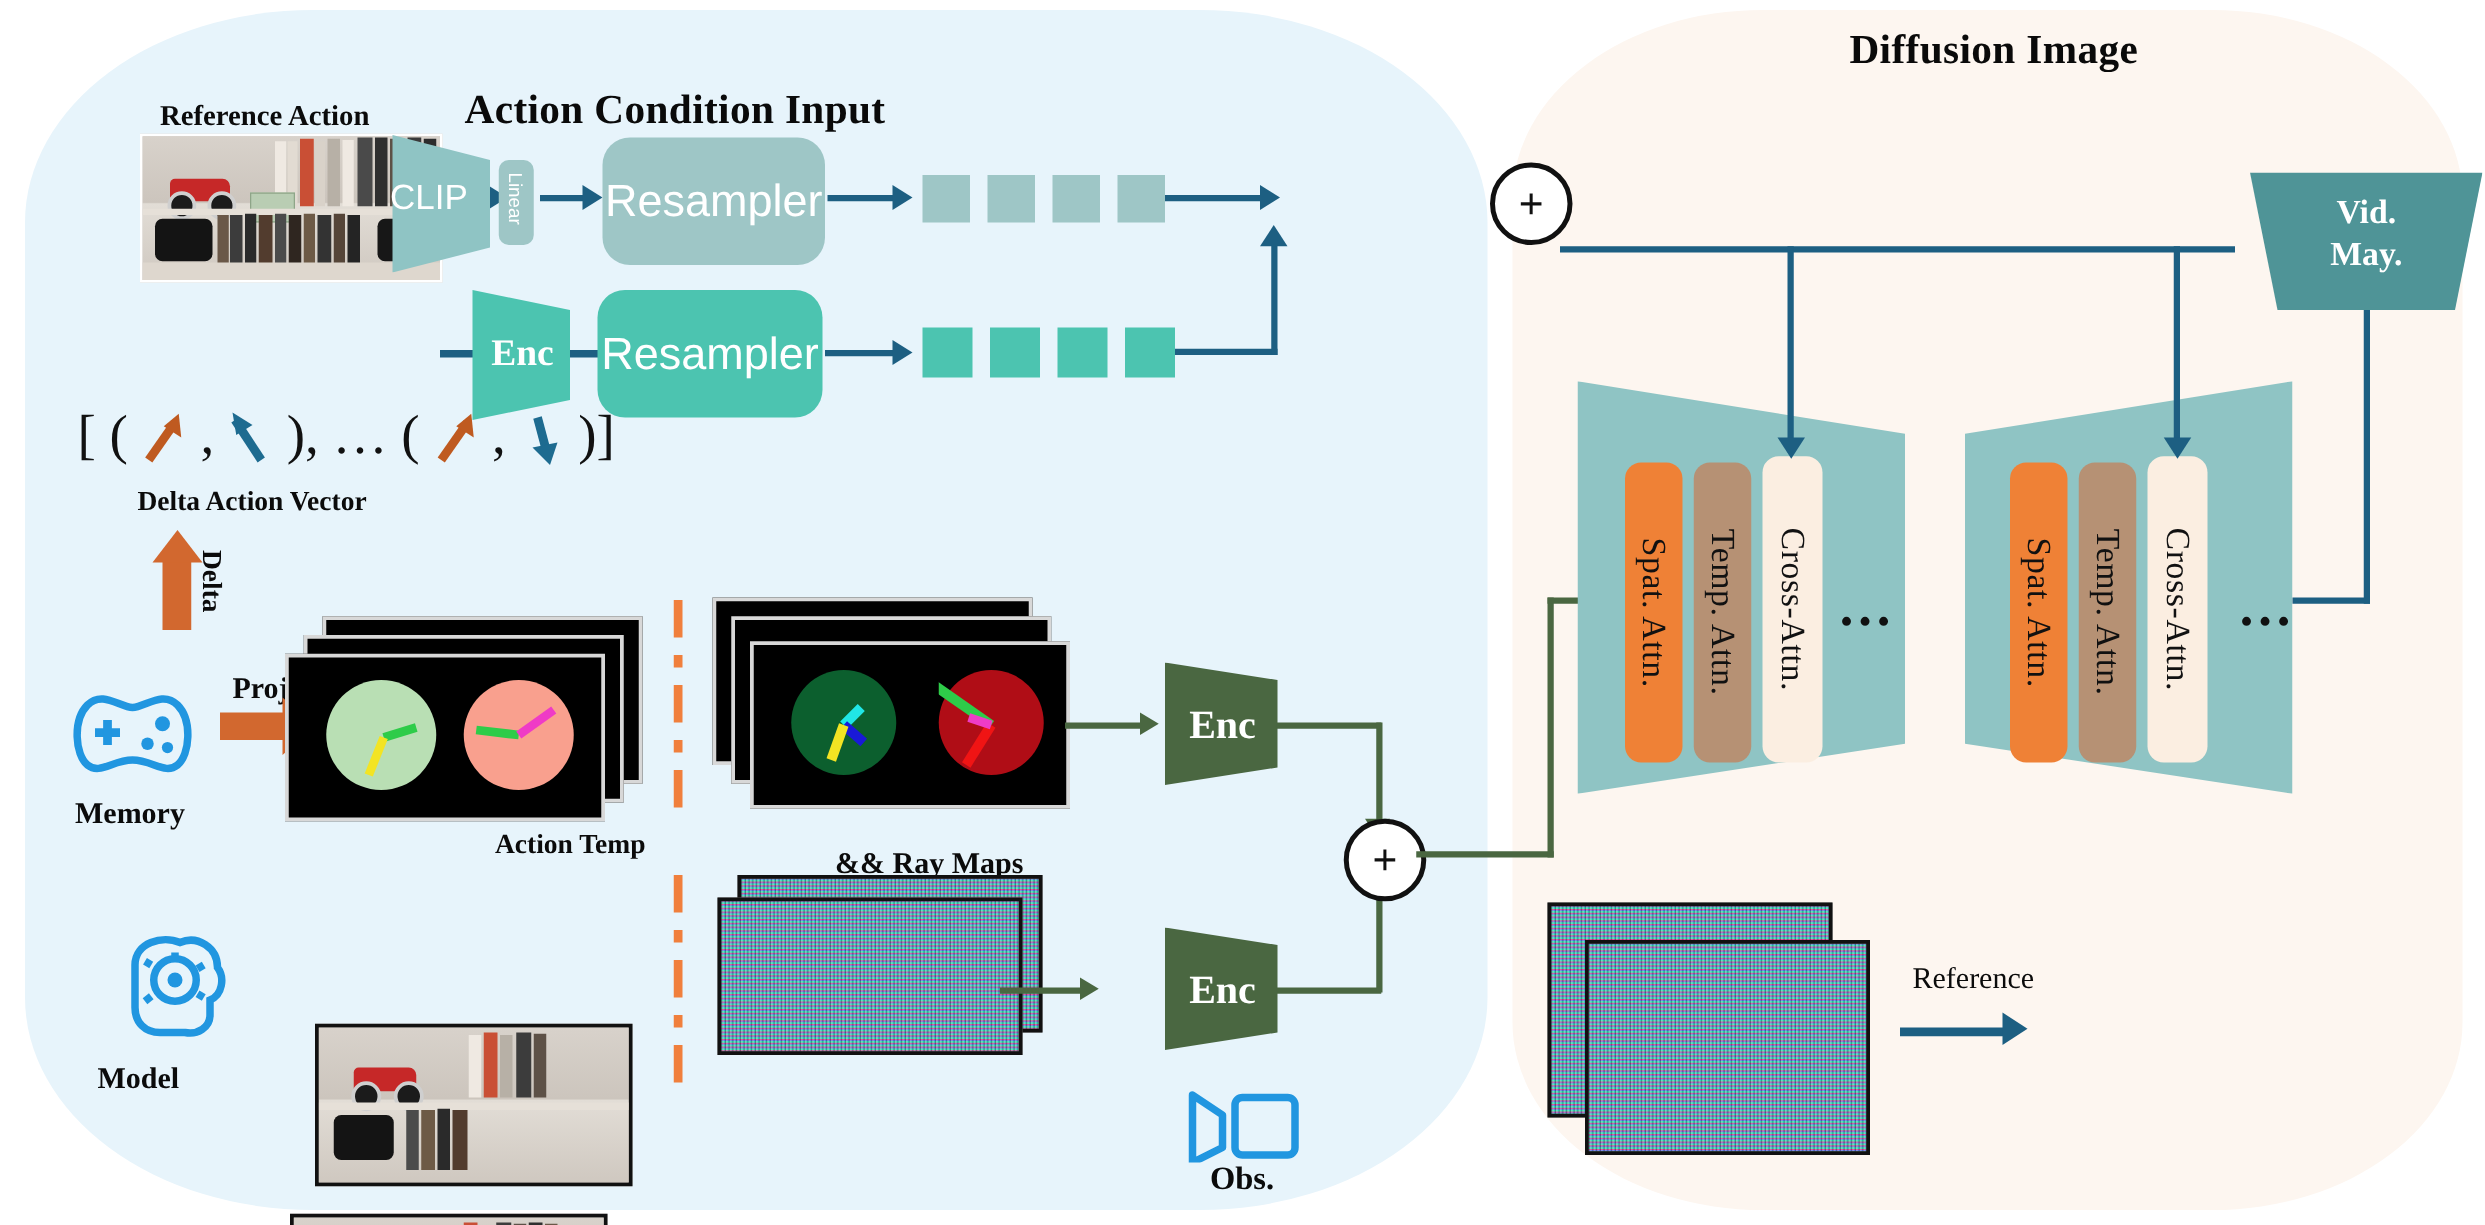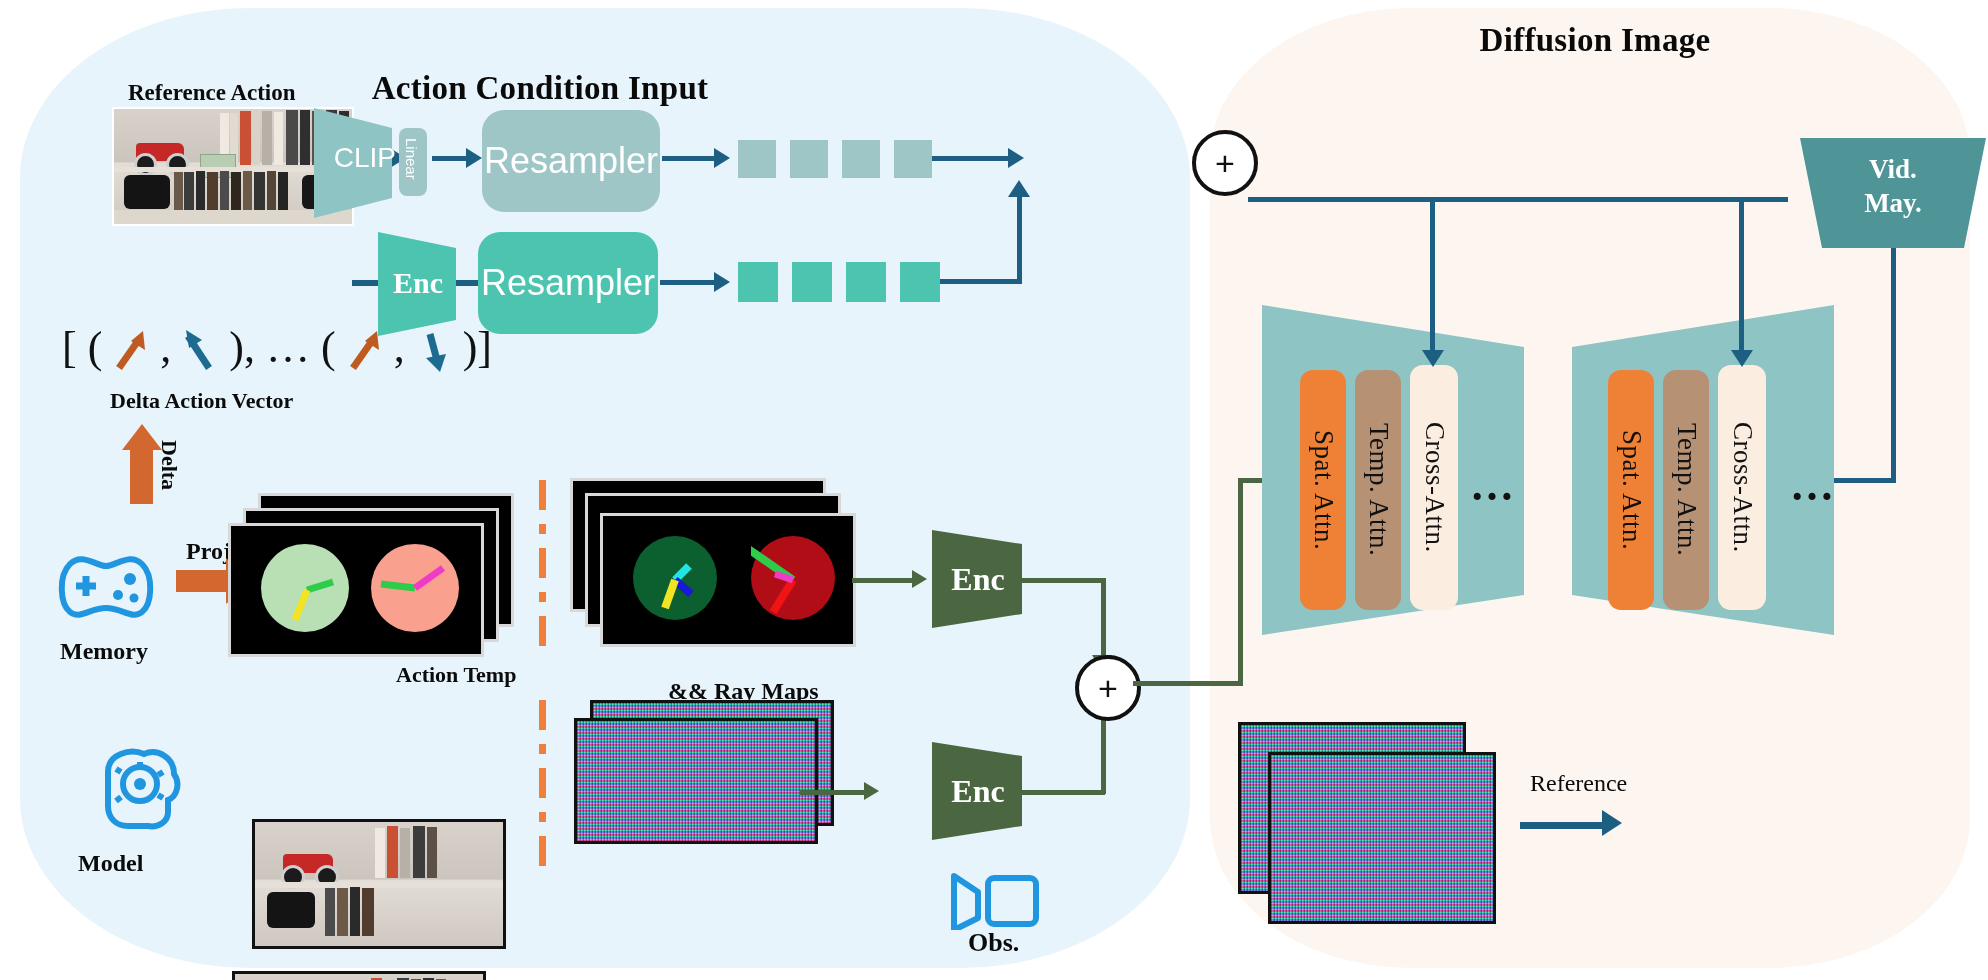--- a/index.html
+++ b/index.html
@@ -120,21 +120,21 @@
   <div style="position:absolute;left:188px;top:66px;width:44px;height:34px;background:#171717;border-radius:6px;"></div>
   <div style="position:absolute;left:0;top:101px;width:100%;height:14px;background:#ded7ce;"></div>
 </div>
 
 <div class="abs aline" style="left:352px;top:156px;width:40px;height:5px;"></div>
 <div class="abs ahead r" style="left:390px;top:148px;"></div>
 
 <svg class="abs" style="left:308px;top:108px;" width="90" height="110">
   <polygon points="6,0 84,20 84,90 6,110" fill="#8fc4c4"></polygon>
 </svg>
-<div class="abs" style="left:312px;top:142px;width:84px;text-align:right;color:#fff;
+<div class="abs" style="left:312px;top:142px;width:84px;text-align:left;color:#fff;
      font-family:'Liberation Sans',sans-serif;font-size:28px;">CLIP</div>
 
 <div class="abs" style="left:399px;top:128px;width:28px;height:68px;background:#9ec6c6;border-radius:8px;"></div>
 <div class="abs vrot" style="left:403px;top:138px;height:54px;color:#fff;
      font-family:'Liberation Sans',sans-serif;font-size:15px;">Linear</div>
 
 <div class="abs aline" style="left:432px;top:156px;width:36px;height:5px;"></div>
 <div class="abs ahead r" style="left:466px;top:148px;"></div>
 
 <div class="abs rs-box" style="left:482px;top:110px;width:178px;height:102px;">Resampler</div>

